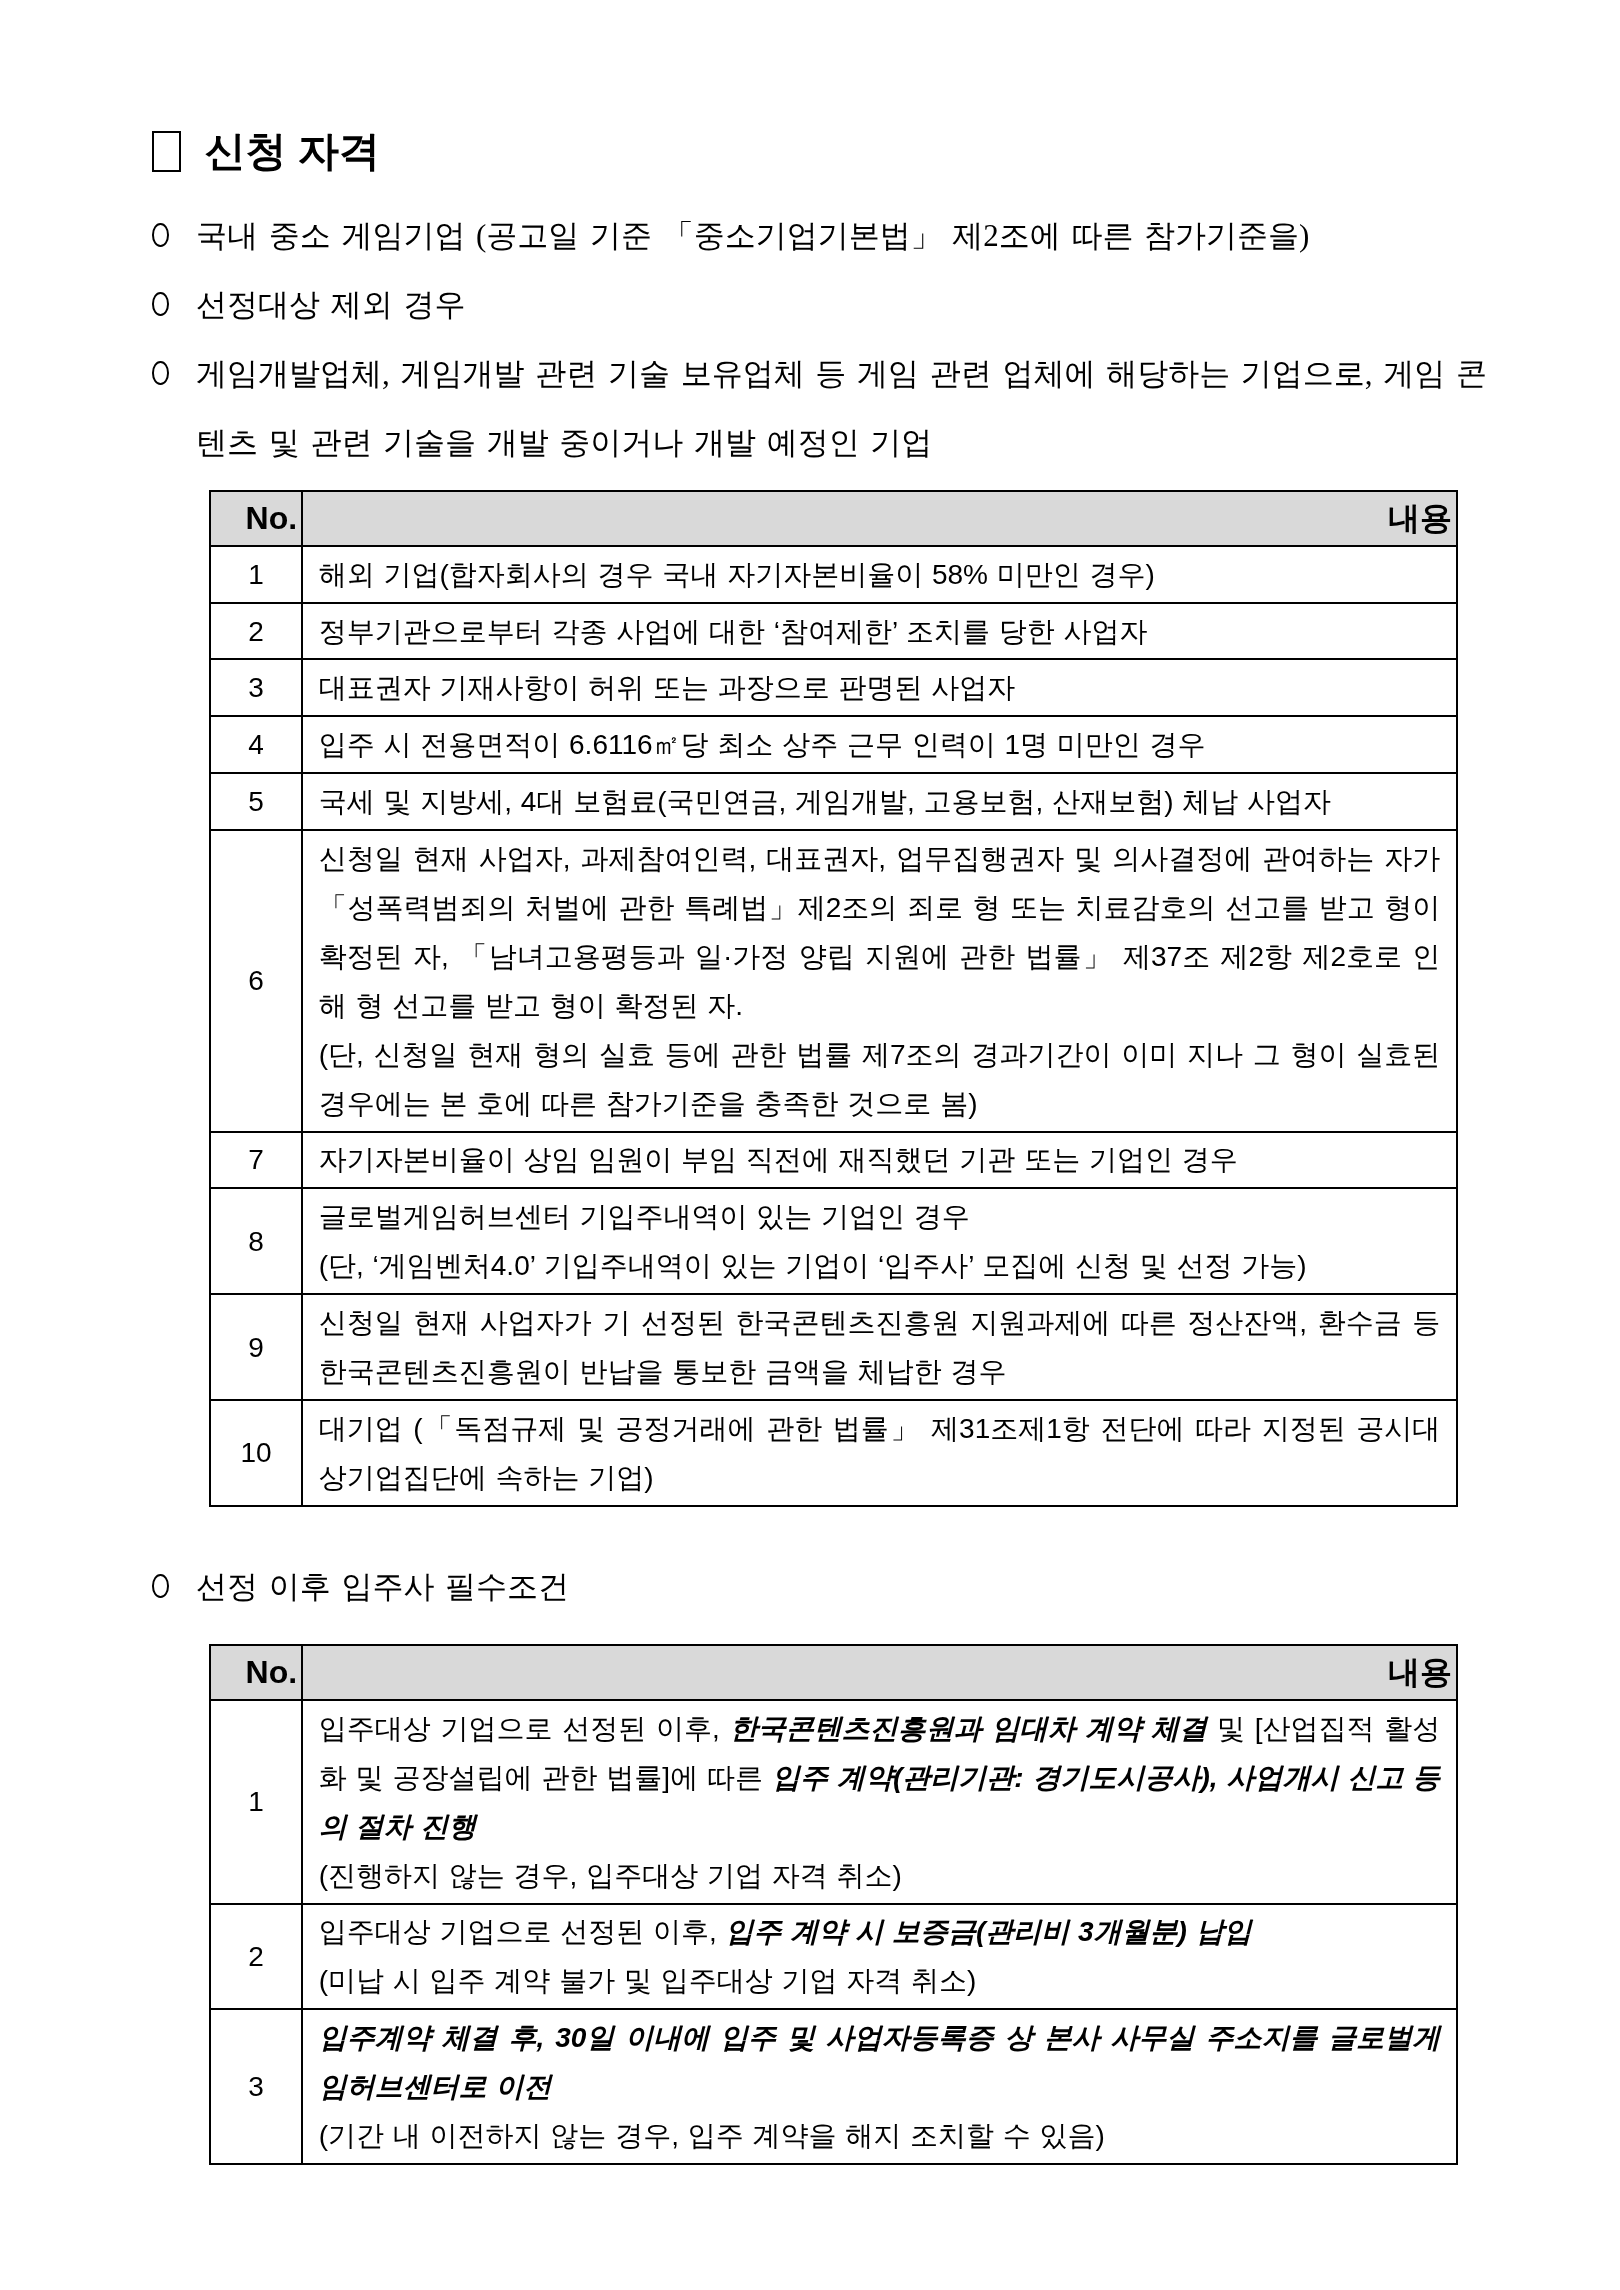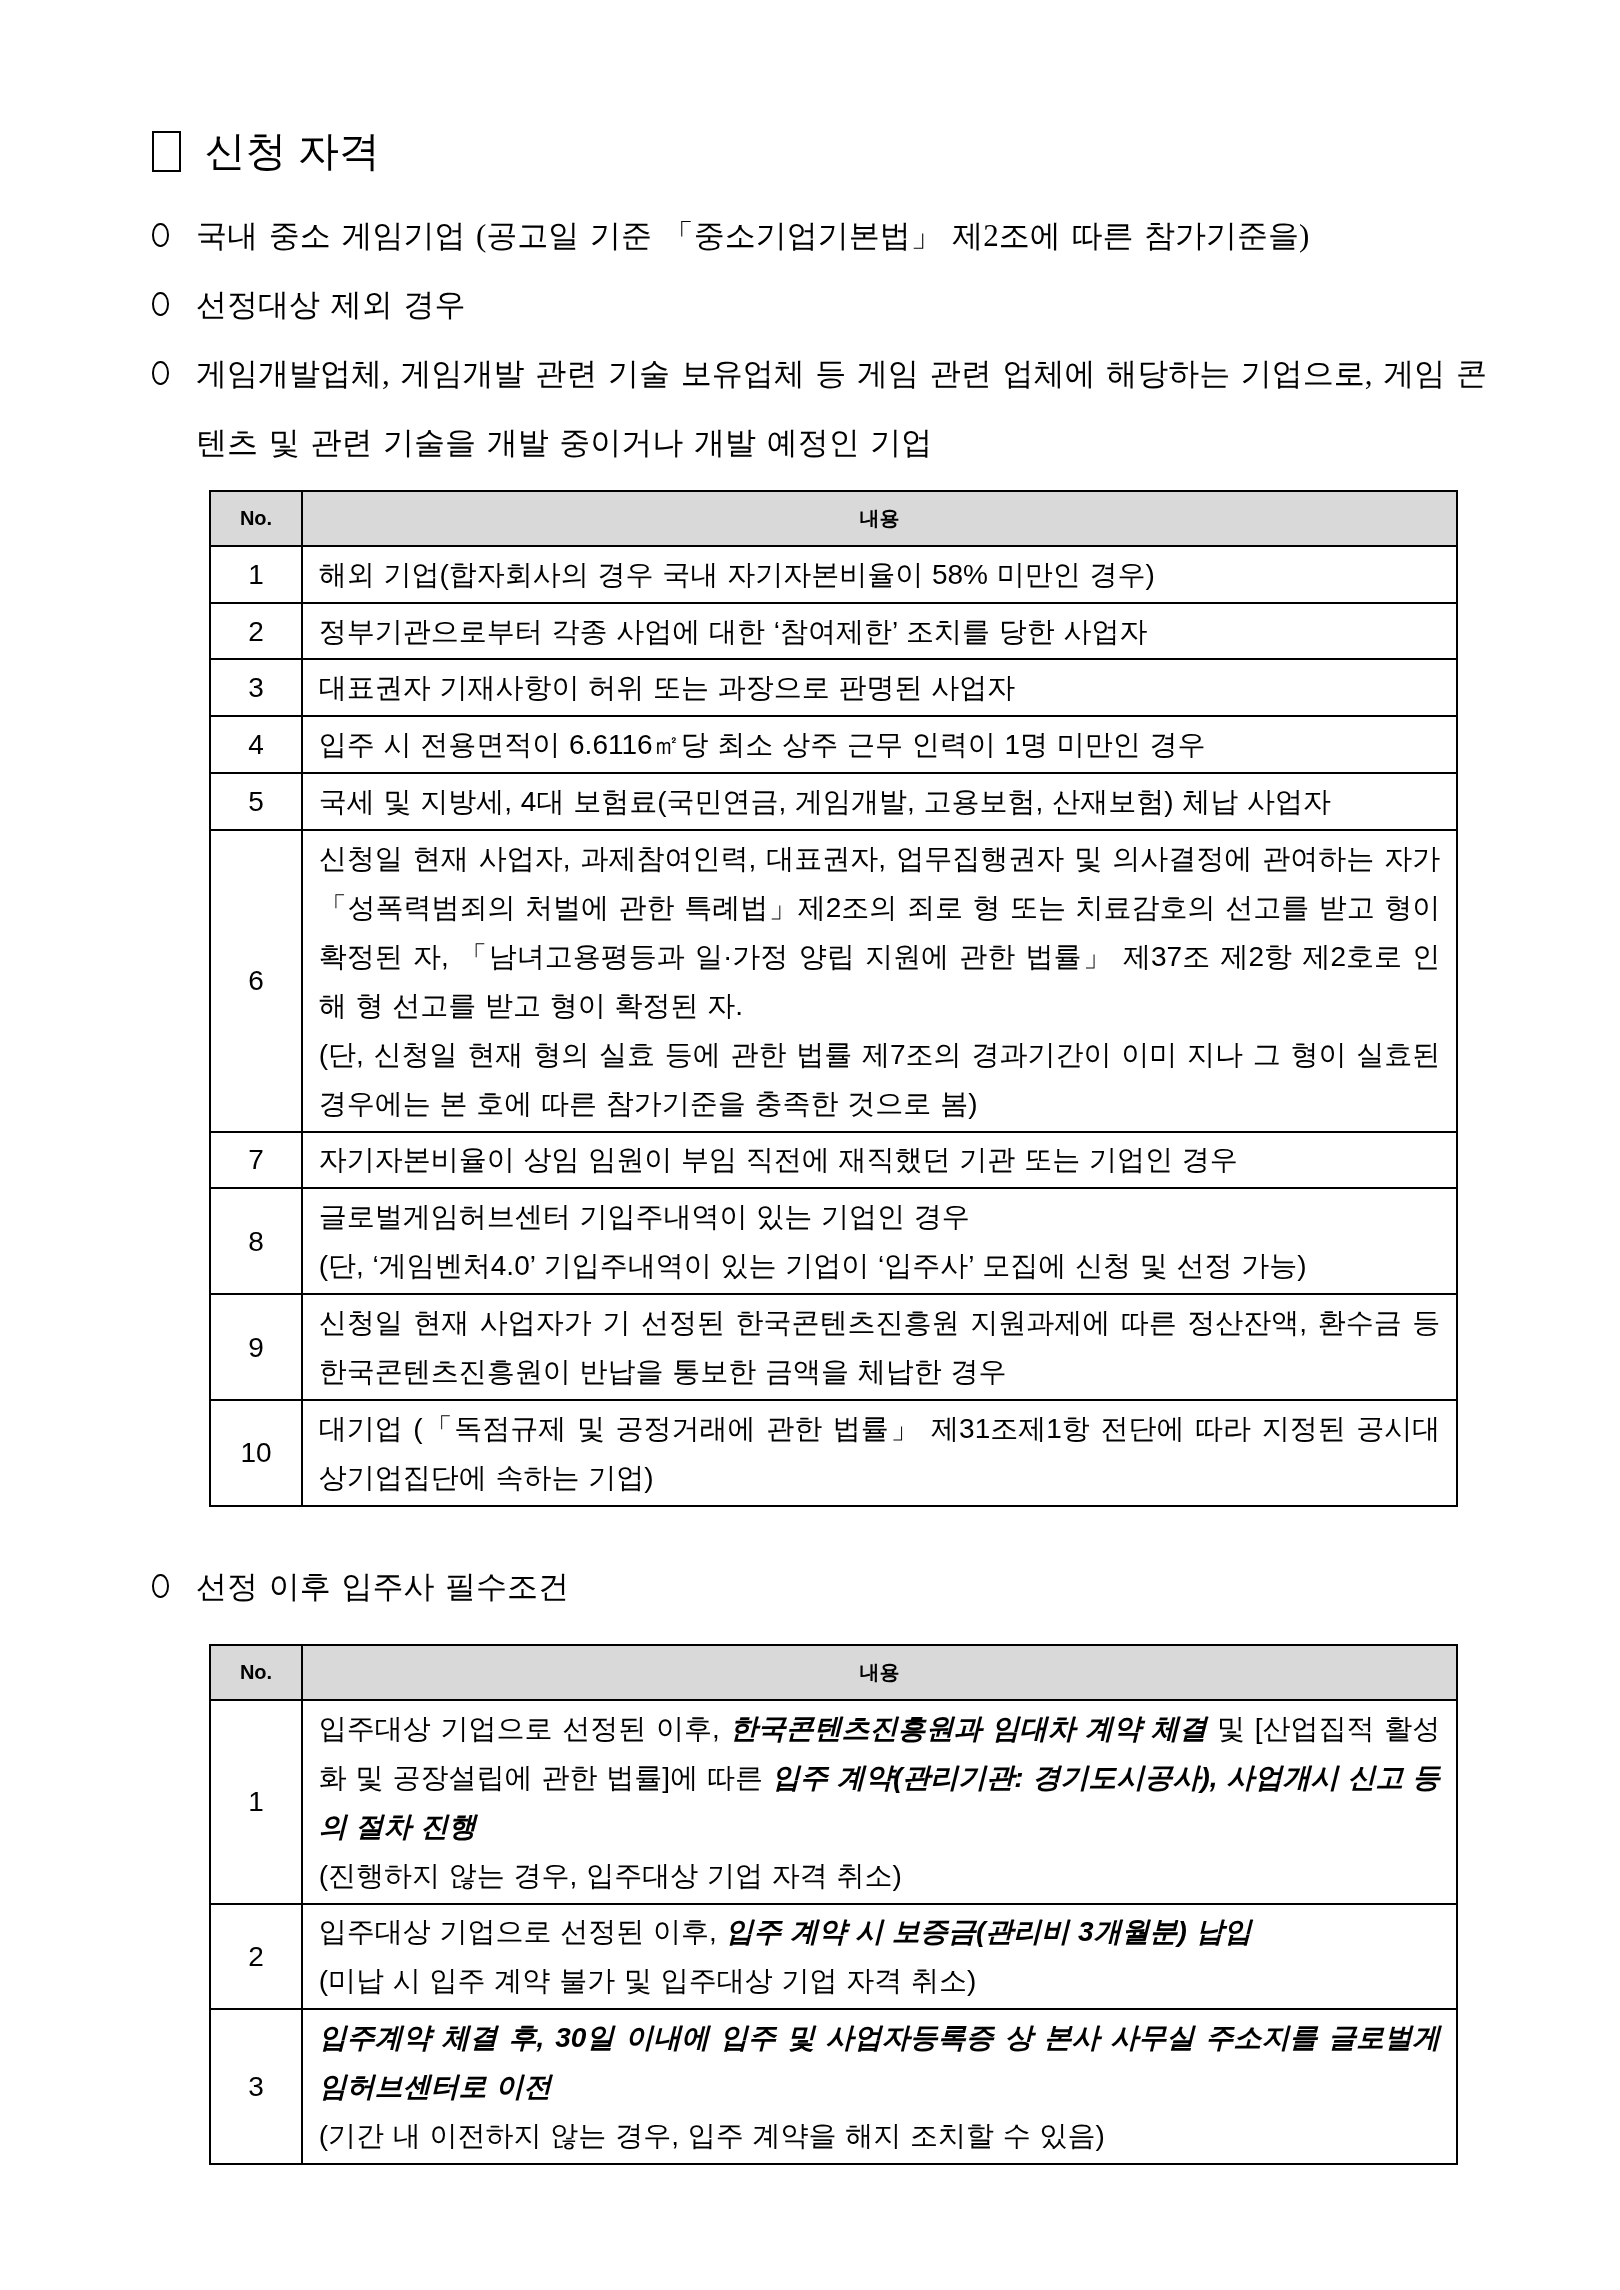--- a/index.html
+++ b/index.html
@@ -12,21 +12,21 @@
     overflow: hidden;
   }
   .content {
     position: absolute;
     left: 152px; top: 120px;
     width: 1335px;
   }
   
   .doc-title {
     display: flex; align-items: center; gap: 23.5px;
-    font-size: 41px; font-weight: normal;
+    font-size: 41px; font-weight: bold;
     font-family: "Liberation Sans", sans-serif;
     height: 63px;
   }
   .square-marker {
     width: 29px; height: 41px;
     border: 2.9px solid #000;
     flex: 0 0 auto;
   }
   
   .bullets { margin-top: 17.6px; }
@@ -51,23 +51,23 @@
   .tbl-wrap { margin: 13.7px 0 0 57px; }
   table {
     width: 1249px;
     border-collapse: collapse;
     table-layout: fixed;
     border: 2.9px solid #000;
   }
   th, td { border: 2px solid #000; vertical-align: middle; }
   th {
     background: #d9d9d9;
-    font-size: 20px; font-weight: bold;
+    font-size: 32px; font-weight: bold;
     line-height: 35px; padding: 8.8px 3.9px;
-    text-align: center;
+    text-align: right;
   }
   td { font-size: 28px; line-height: 49px; }
   td.col-no { text-align: center; padding: 2.9px 2px; }
   td.col-content {
     padding: 2.9px 15.7px;
     text-align: justify;
     white-space: pre-wrap;
     word-spacing: 1px;
   }
   col.no-col { width: 92px; }

